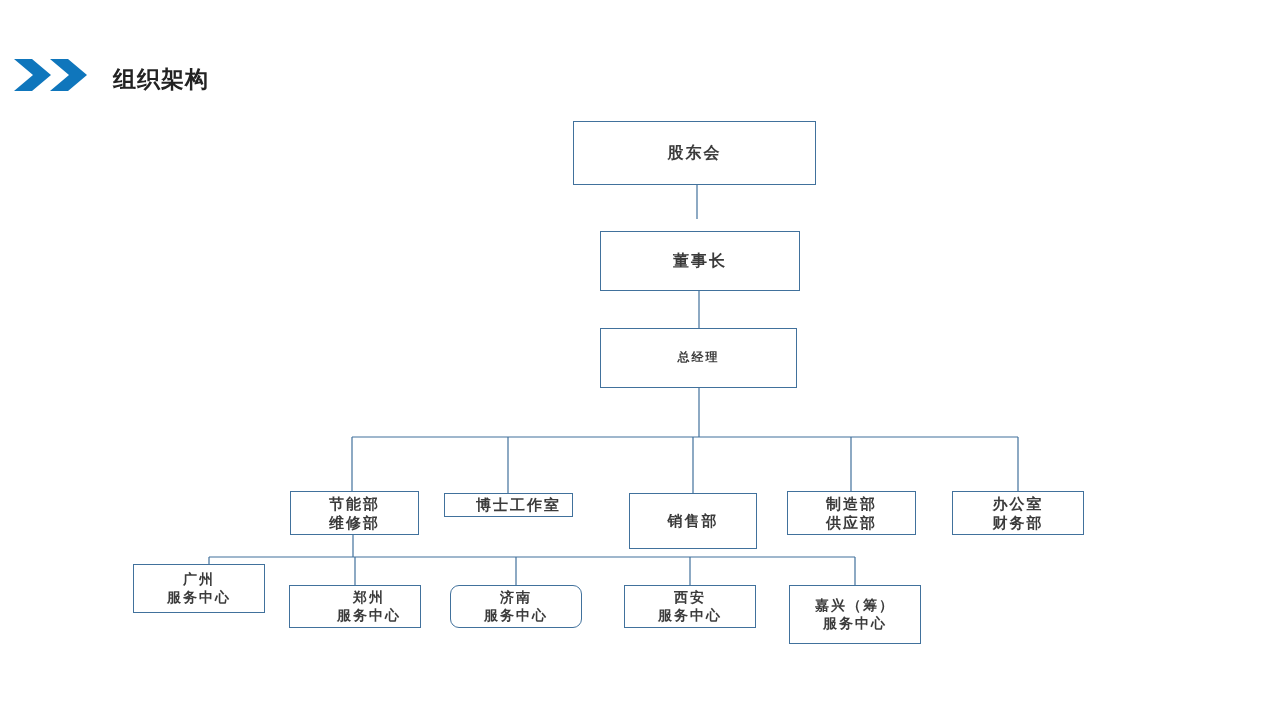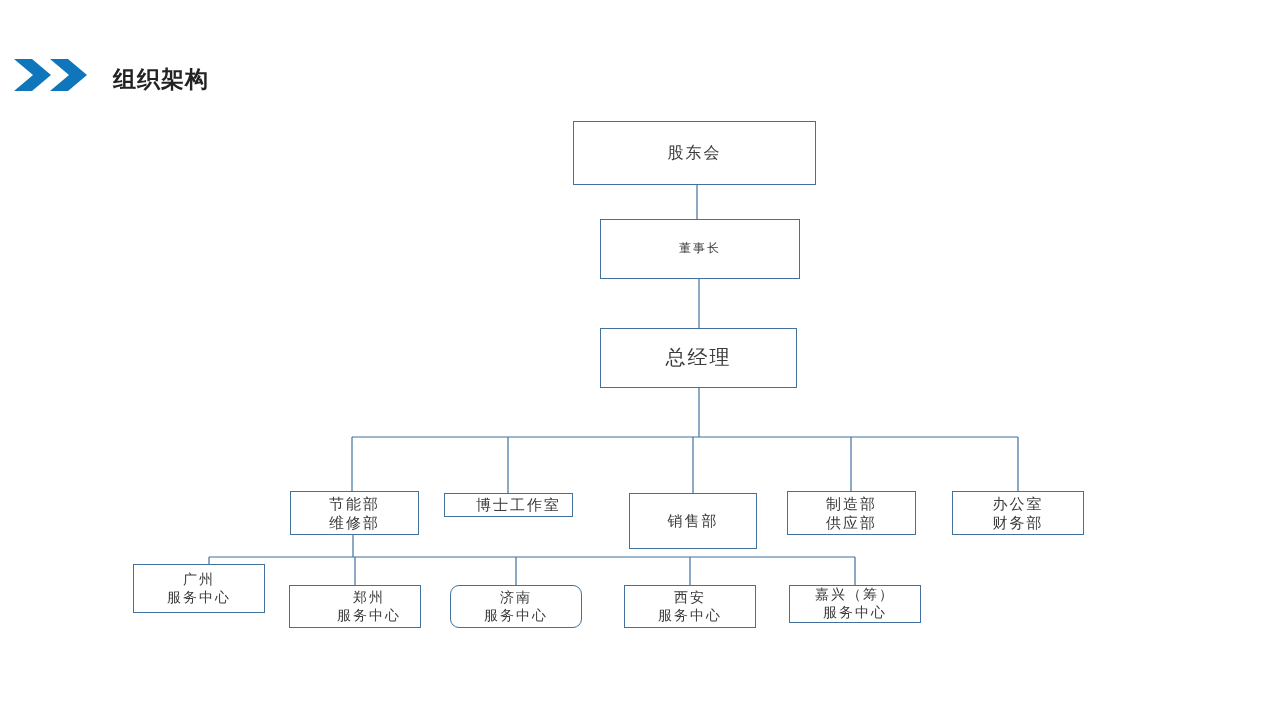--- a/index.html
+++ b/index.html
@@ -70,28 +70,29 @@
     align-items: center;
     justify-content: center;
     color: #3b3b3b;
     text-align: center;
     letter-spacing: 2px;
     white-space: nowrap;
   }
   .node .line {
     display: block;
     line-height: 1.28;
+    font-weight: bold;
   }
 
   
   .node-level1 { font-size: 16px; }
   
-  .node-level2 { font-size: 12px; }
+  .node-level2 { font-size: 16px; margin-top: 12px; }
   
-  .node-level3 { font-size: 20px; }
+  .node-level3 { font-size: 12px; }
   
   .node-dept   { font-size: 15px; }
   
   .node-center { font-size: 14px; }
 </style>
 </head>
 <body>
 
 <div id="slide-header">
   <svg id="chevron-icon" viewBox="0 0 74 34" aria-hidden="true">
@@ -178,18 +179,18 @@
   <div class="node node-center" style="left:450px; top:585px; width:132px; height:43px;border-radius:9px;">
     <span class="line">济南</span>
     <span class="line">服务中心</span>
   </div>
 
   <div class="node node-center" style="left:624px; top:585px; width:132px; height:43px;">
     <span class="line">西安</span>
     <span class="line">服务中心</span>
   </div>
 
-  <div class="node node-center" style="left:789px; top:585px; width:132px; height:38px;">
+  <div class="node node-center" style="left:789px; top:585px; width:132px; height:59px;">
     <span class="line">嘉兴（筹）</span>
     <span class="line">服务中心</span>
   </div>
 
 </div>
 
 </body></html>

